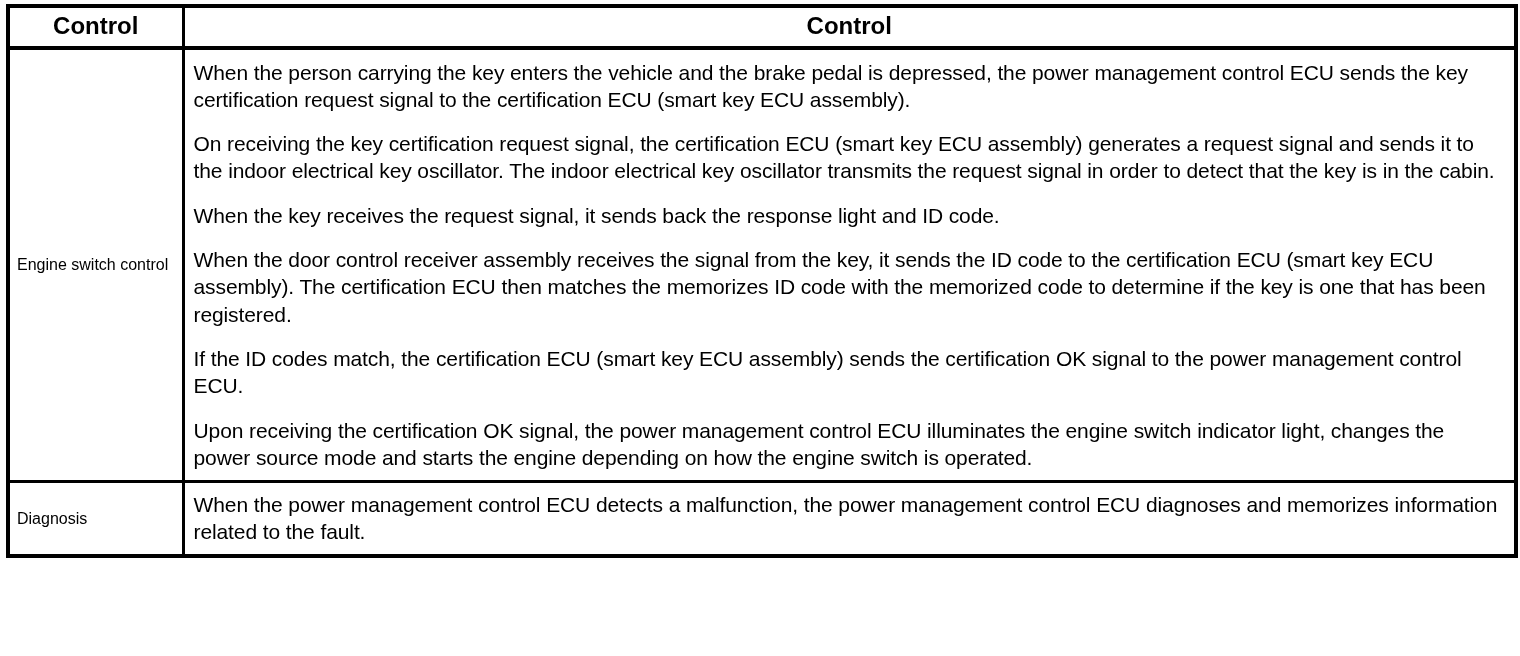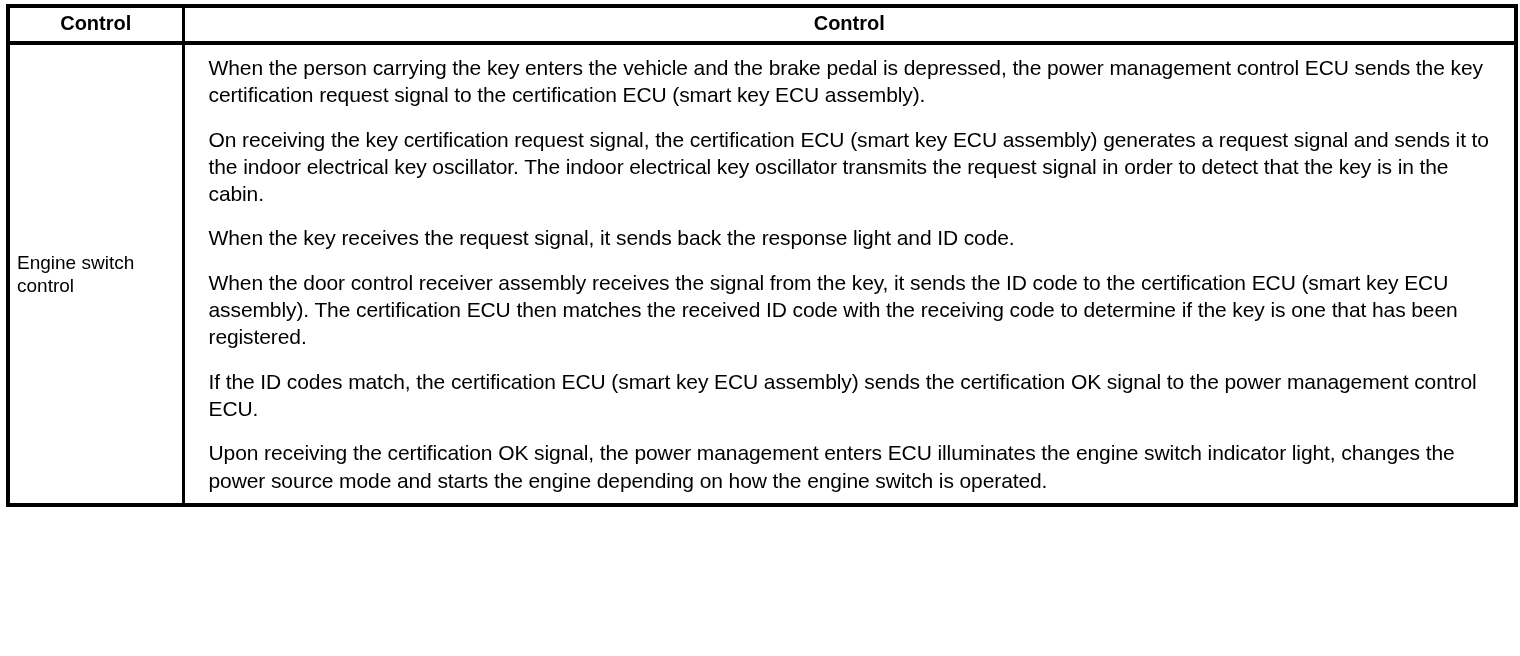--- a/index.html
+++ b/index.html
@@ -29,21 +29,21 @@
     table-layout: fixed;
     border: 4px solid #000;
   }
 
   table.spec-table col.col-control { width: 175px; }
   table.spec-table col.col-outline { width: 1333px; }
 
   thead th {
     border-bottom: 4px solid #000;
     padding: 4px 6px 6px 6px;
-    font-size: 20px;
+    font-size: 24px;
     font-weight: bold;
     line-height: 1.15;
     vertical-align: middle;
     height: 37px;
     box-sizing: border-box;
   }
   thead th.th-control {
     border-right: 3px solid #000;
   }
 
@@ -62,26 +62,26 @@
     vertical-align: middle;
     padding: 6px 4px 6px 7px;
     text-align: left;
   }
   tbody td.cell-outline {
     padding: 9px 10px 9px 9px;
   }
 
   .cell-control .label {
     display: block;
-    font-size: 19px;
+    font-size: 16px;
     line-height: 1.22;
   }
 
   .para {
-    margin: 0 0 17px 15px;
+    margin: 0 0 17px 0;
     font-size: 21px;
     line-height: 1.30;
     letter-spacing: -0.1px;
   }
   .para:last-child {
     margin-bottom: 0;
   }
 
   .row-diagnosis .cell-outline {
     padding-top: 8px;
@@ -107,23 +107,31 @@
     <tbody>
 
       <tr class="row-engine-switch">
         <td class="cell-control">
           <span class="label">Engine switch control</span>
         </td>
         <td class="cell-outline">
           <p class="para">When the person carrying the key enters the vehicle and the brake pedal is depressed, the power management control ECU sends the key certification request signal to the certification ECU (smart key ECU assembly).</p>
           <p class="para">On receiving the key certification request signal, the certification ECU (smart key ECU assembly) generates a request signal and sends it to the indoor electrical key oscillator. The indoor electrical key oscillator transmits the request signal in order to detect that the key is in the cabin.</p>
           <p class="para">When the key receives the request signal, it sends back the response light and ID code.</p>
-          <p class="para">When the door control receiver assembly receives the signal from the key, it sends the ID code to the certification ECU (smart key ECU assembly). The certification ECU then matches the received ID code with the receiving code to determine if the key is one that has been registered.</p>
+          <p class="para">When the door control receiver assembly receives the signal from the key, it sends the ID code to the certification ECU (smart key ECU assembly). The certification ECU then matches the memorizes ID code with the memorized code to determine if the key is one that has been registered.</p>
           <p class="para">If the ID codes match, the certification ECU (smart key ECU assembly) sends the certification OK signal to the power management control ECU.</p>
-          <p class="para">Upon receiving the certification OK signal, the power management enters ECU illuminates the engine switch indicator light, changes the power source mode and starts the engine depending on how the engine switch is operated.</p>
+          <p class="para">Upon receiving the certification OK signal, the power management control ECU illuminates the engine switch indicator light, changes the power source mode and starts the engine depending on how the engine switch is operated.</p>
         </td>
       </tr>
 
+      <tr class="row-diagnosis">
+        <td class="cell-control">
+          <span class="label">Diagnosis</span>
+        </td>
+        <td class="cell-outline">
+          <p class="para">When the power management control ECU detects a malfunction, the power management control ECU diagnoses and memorizes information related to the fault.</p>
+        </td>
+      </tr>
 
     </tbody>
   </table>
 
 </div>
 
 </body></html>

